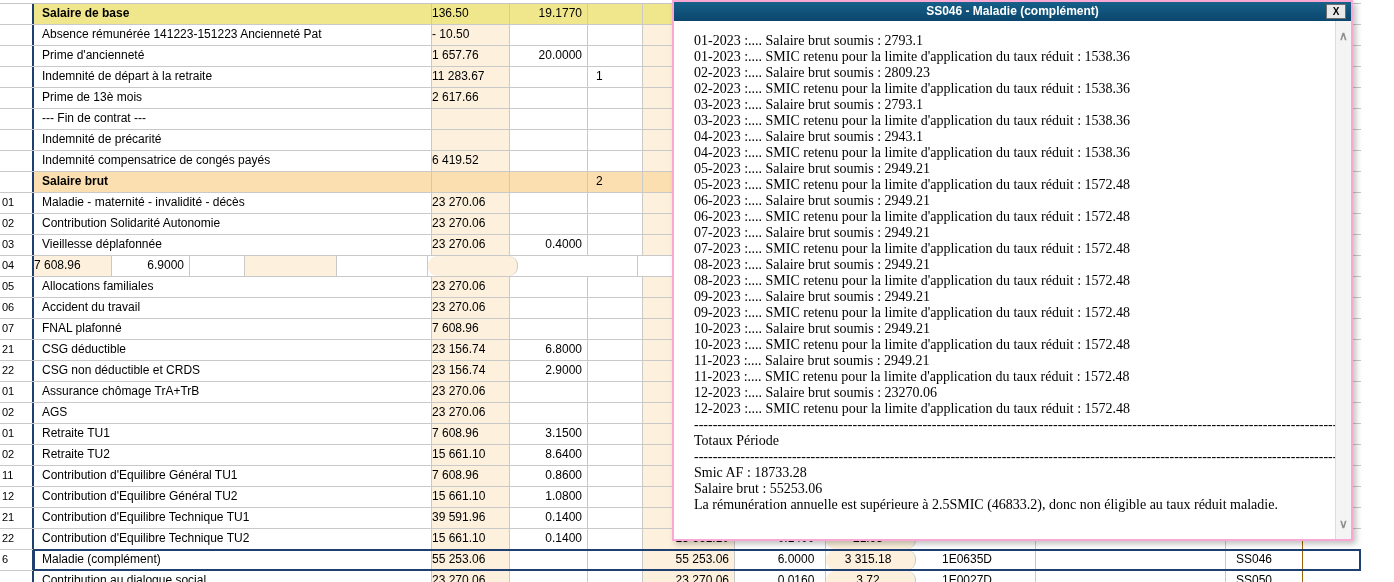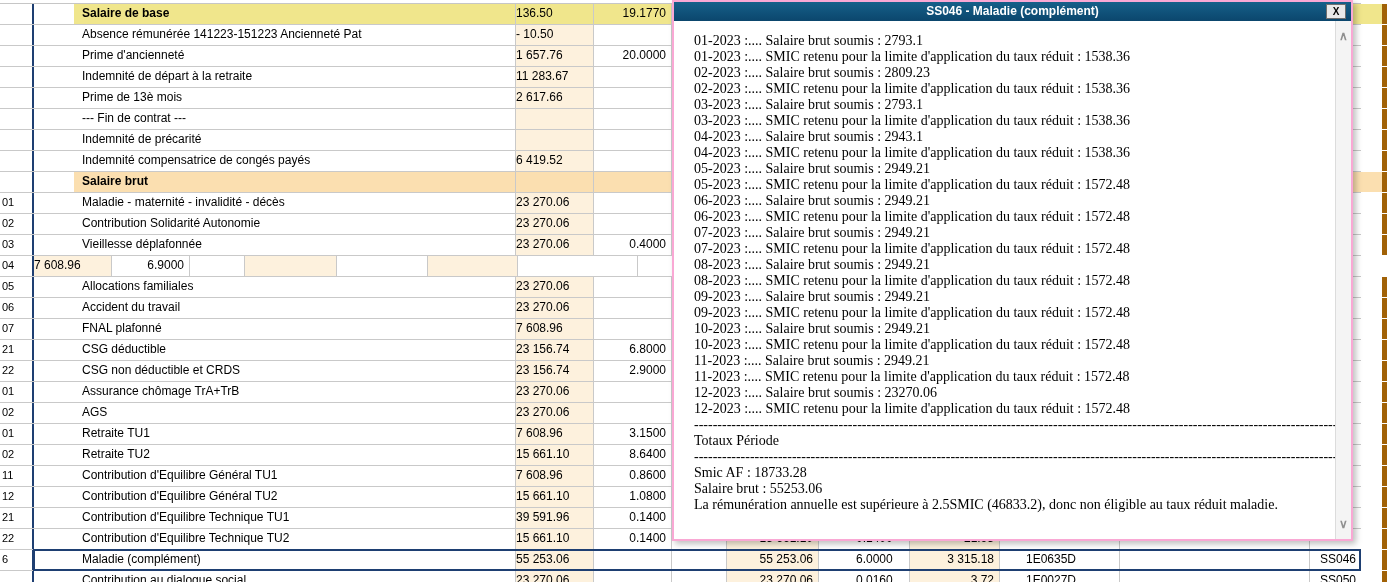--- a/index.html
+++ b/index.html
@@ -5,30 +5,30 @@
   * { margin:0; padding:0; box-sizing:border-box; }
   html, body { background:#ffffff; font-family:"Liberation Sans", sans-serif; }
   .screen { position:relative; width:1394px; height:582px; overflow:hidden; background:#ffffff; }
 
   
   .grid { position:absolute; left:0; top:3px; width:1361px; border-top:1px solid #c6c6c6; }
   .row { display:flex; height:21px; border-bottom:1px solid #c9c9c9; background:#ffffff; position:relative; }
   .cell { height:100%; flex:0 0 auto; border-right:1px solid #c9c9c9; font-size:12px; line-height:19px;
           color:#000; overflow:hidden; white-space:nowrap; }
   .c-code  { width:34px;  border-right:2px solid #1e3f72; padding-left:2px; font-size:11px; }
-  .c-label { width:442px; padding-left:8px;margin-left:40px; }
+  .c-label { width:398px; padding-left:8px; }
   .c-base  { width:78px;  text-align:left; padding-right:5px; background:#fdf1dd; }
   .c-taux  { width:78px;  text-align:right; padding-right:5px; }
   .c-ext0  { width:55px;  padding-left:8px; }
   .c-base2 { width:92px;  text-align:right; padding-right:5px; background:#fdf1dd; }
-  .c-taux2 { width:91px;  text-align:left; padding-right:5px;padding-left:37px; }
-  .c-mont  { width:90px;  text-align:right; padding-right:5px; background:#fdf1dd; }
+  .c-taux2 { width:91px;  text-align:center; padding-right:5px;padding-left:37px; }
+  .c-mont  { width:90px;  text-align:center; padding-right:5px; background:#fdf1dd;border-radius:9px; }
   .c-ref   { width:120px; padding-left:26px; }
   .c-gap   { width:190px; }
-  .c-code2 { width:77px;  padding-left:10px; border-right:5px solid #a16207; }
+  .c-code2 { width:77px;  padding-left:10px; border-right:1px solid #a16207; }
 
   .row.hl-yellow .cell:not(.c-code) { background:#f0e68c; }
   .row.hl-peach  .cell:not(.c-code) { background:#fbdfb0; }
   .row.hl-yellow .c-label, .row.hl-peach .c-label { font-weight:bold; }
 
   .row.selected::after { content:""; position:absolute; left:33px; right:0; top:-1px; bottom:-1px;
                          border:2px solid #1e3f72; pointer-events:none; }
 
   
   .popup { position:absolute; left:672px; top:0; width:681px; height:541px; background:#ffffff;

